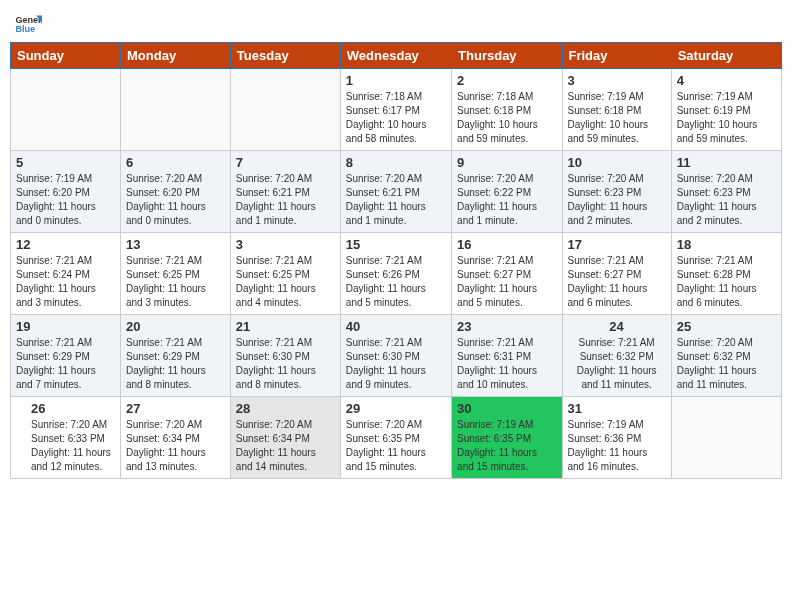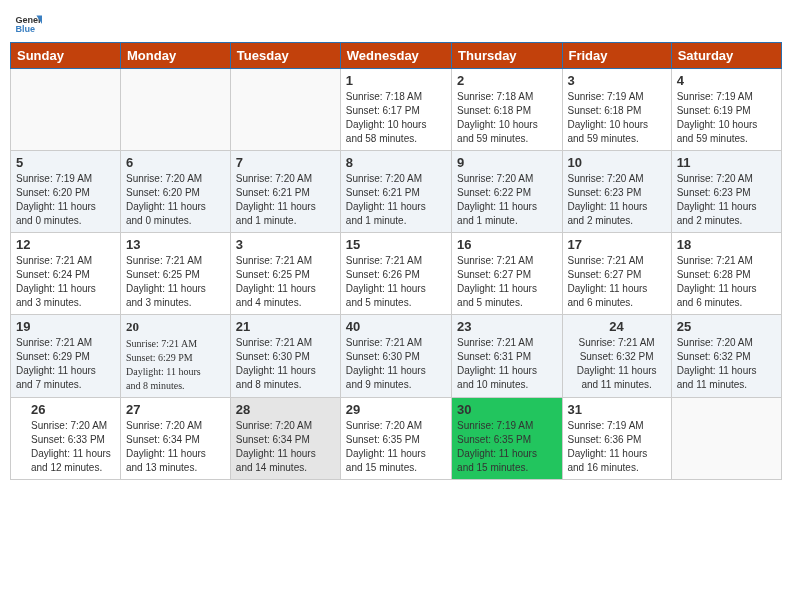--- a/index.html
+++ b/index.html
@@ -248,21 +248,21 @@
         </td>
       </tr>
       <tr>
         <td style="background-color: rgb(240, 244, 248);">
           <span class="day-num">19</span>
           <div class="day-info" style="white-space: pre-line;">Sunrise: 7:21 AM
 Sunset: 6:29 PM
 Daylight: 11 hours
 and 7 minutes.</div>
         </td>
-        <td style="background-color: rgb(240, 244, 248); font-family: Liberation Serif, serif;">
+        <td style="background-color: rgb(240, 244, 248);">
           <span class="day-num">20</span>
           <div class="day-info" style="white-space: pre-line;">Sunrise: 7:21 AM
 Sunset: 6:29 PM
 Daylight: 11 hours
 and 8 minutes.</div>
         </td>
         <td style="background-color: rgb(240, 244, 248);">
           <span class="day-num">21</span>
           <div class="day-info" style="white-space: pre-line;">Sunrise: 7:21 AM
 Sunset: 6:30 PM

